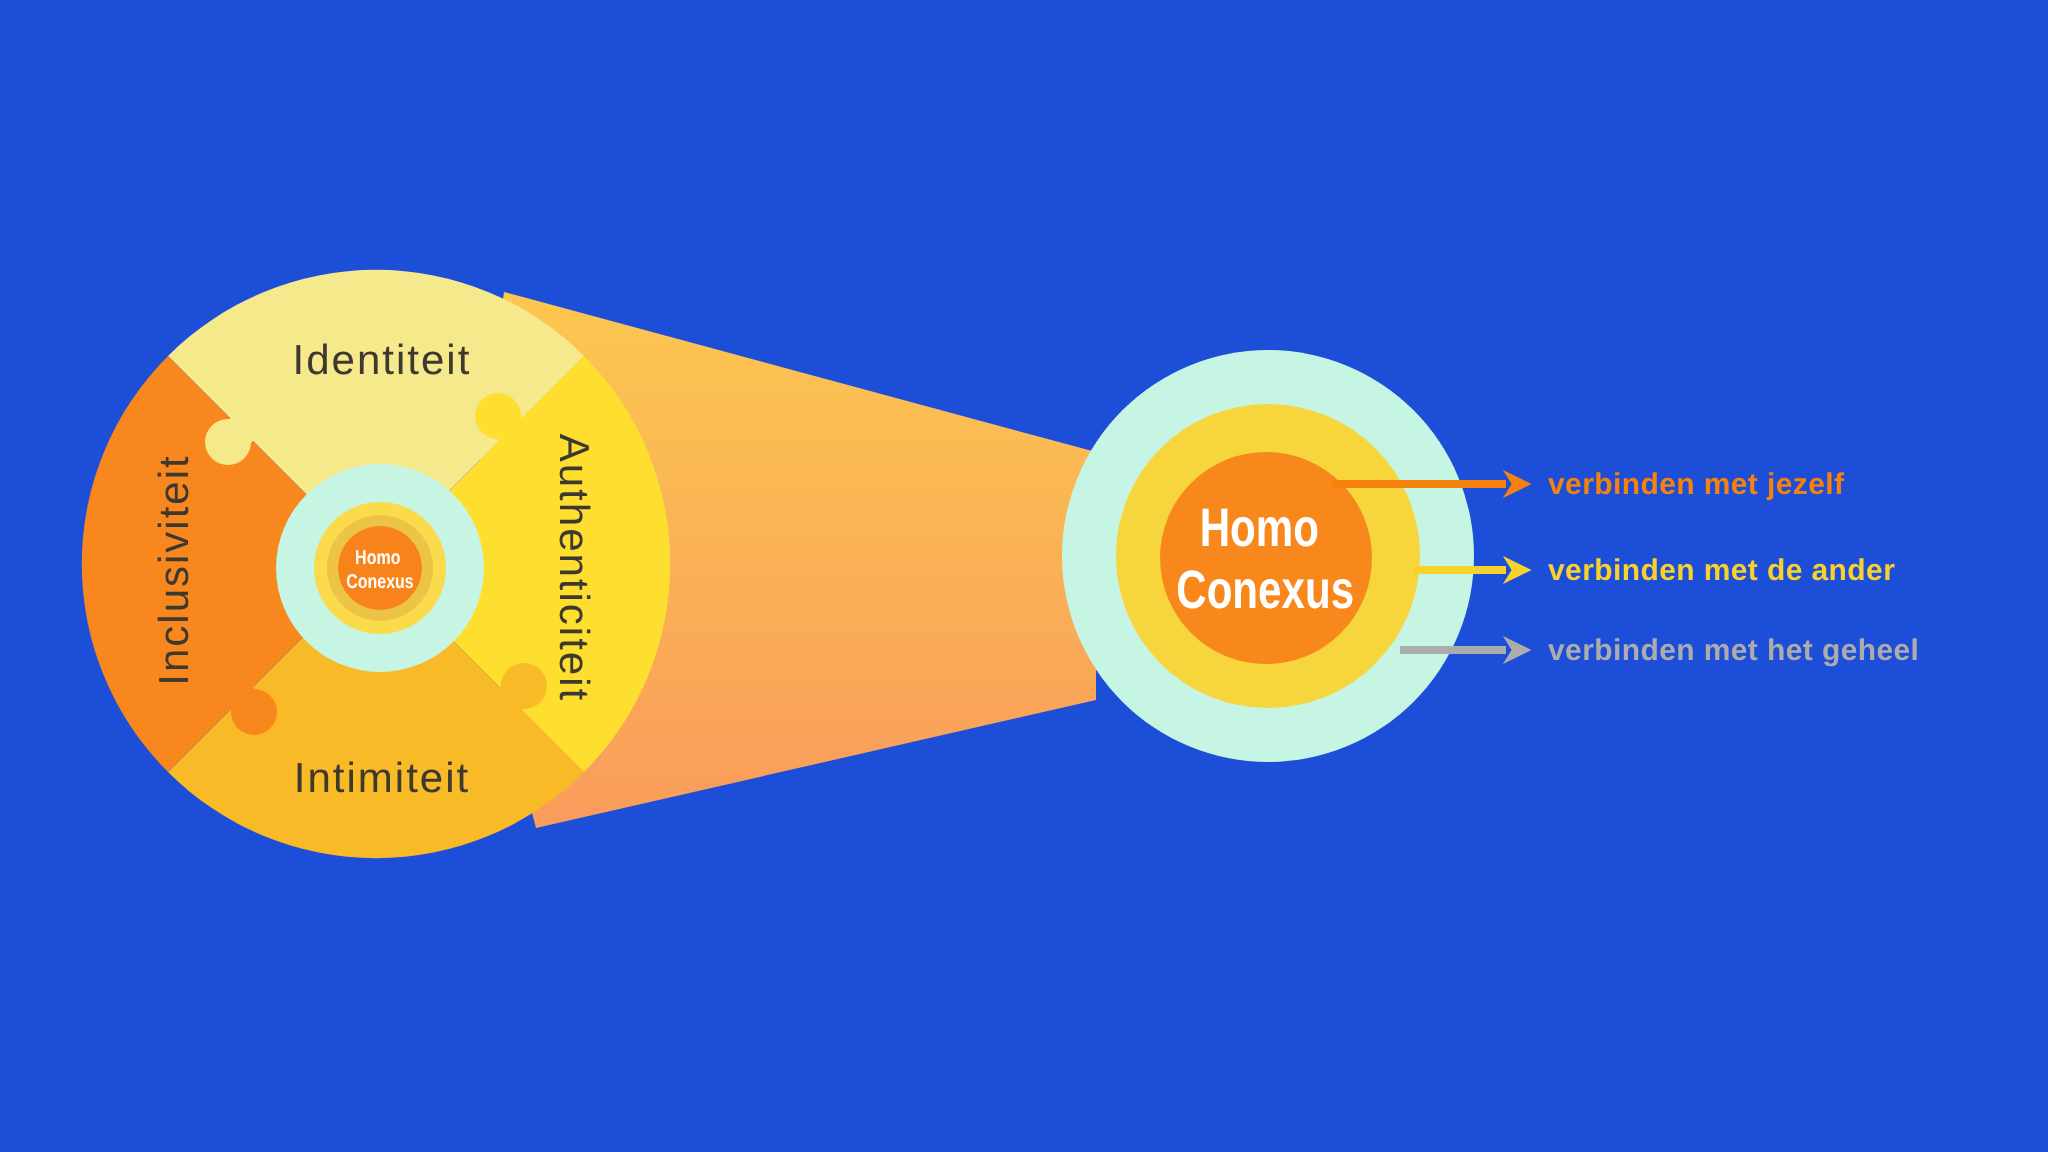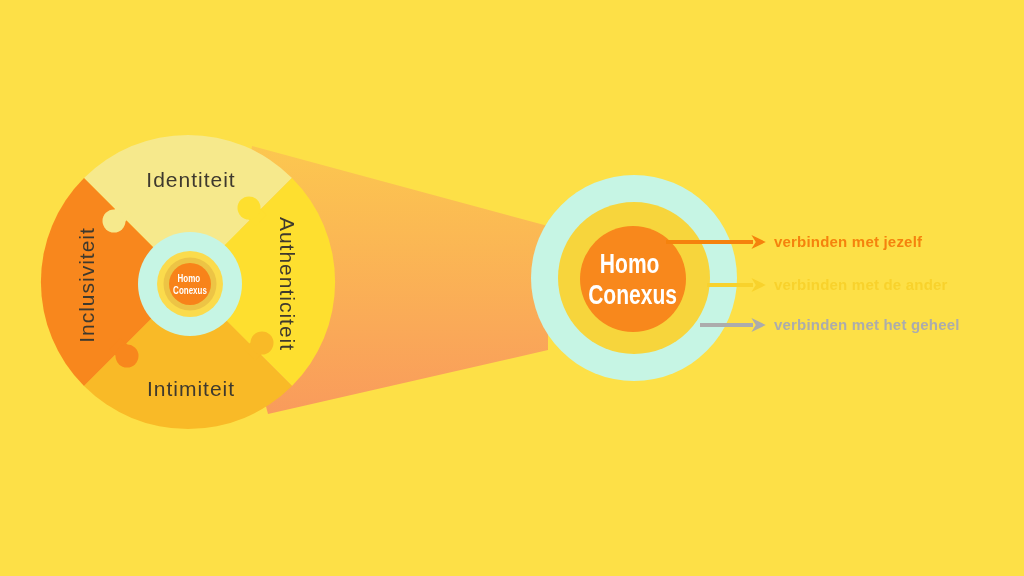--- a/index.html
+++ b/index.html
@@ -1,19 +1,19 @@
 <!DOCTYPE html>
 <html><head>
 <meta charset="utf-8">
 <style>
   html, body { margin: 0; padding: 0; background: #000; }
   #stage {
     position: relative;
     width: 1024px; height: 576px;
-    background: #fde047;
+    background: #1d4ed8;
     overflow: hidden;
     font-family: "Liberation Sans", sans-serif;
   }
   svg { display: block; }
   text { font-family: "Liberation Sans", sans-serif; }
   .qlabel { font-size: 21px; letter-spacing: 1px; font-weight: 500; }
   .core-text { font-weight: bold; fill: #ffffff; }
   .ann-label { font-size: 15px; font-weight: bold; letter-spacing: 0.2px; }
 </style>
 </head>

